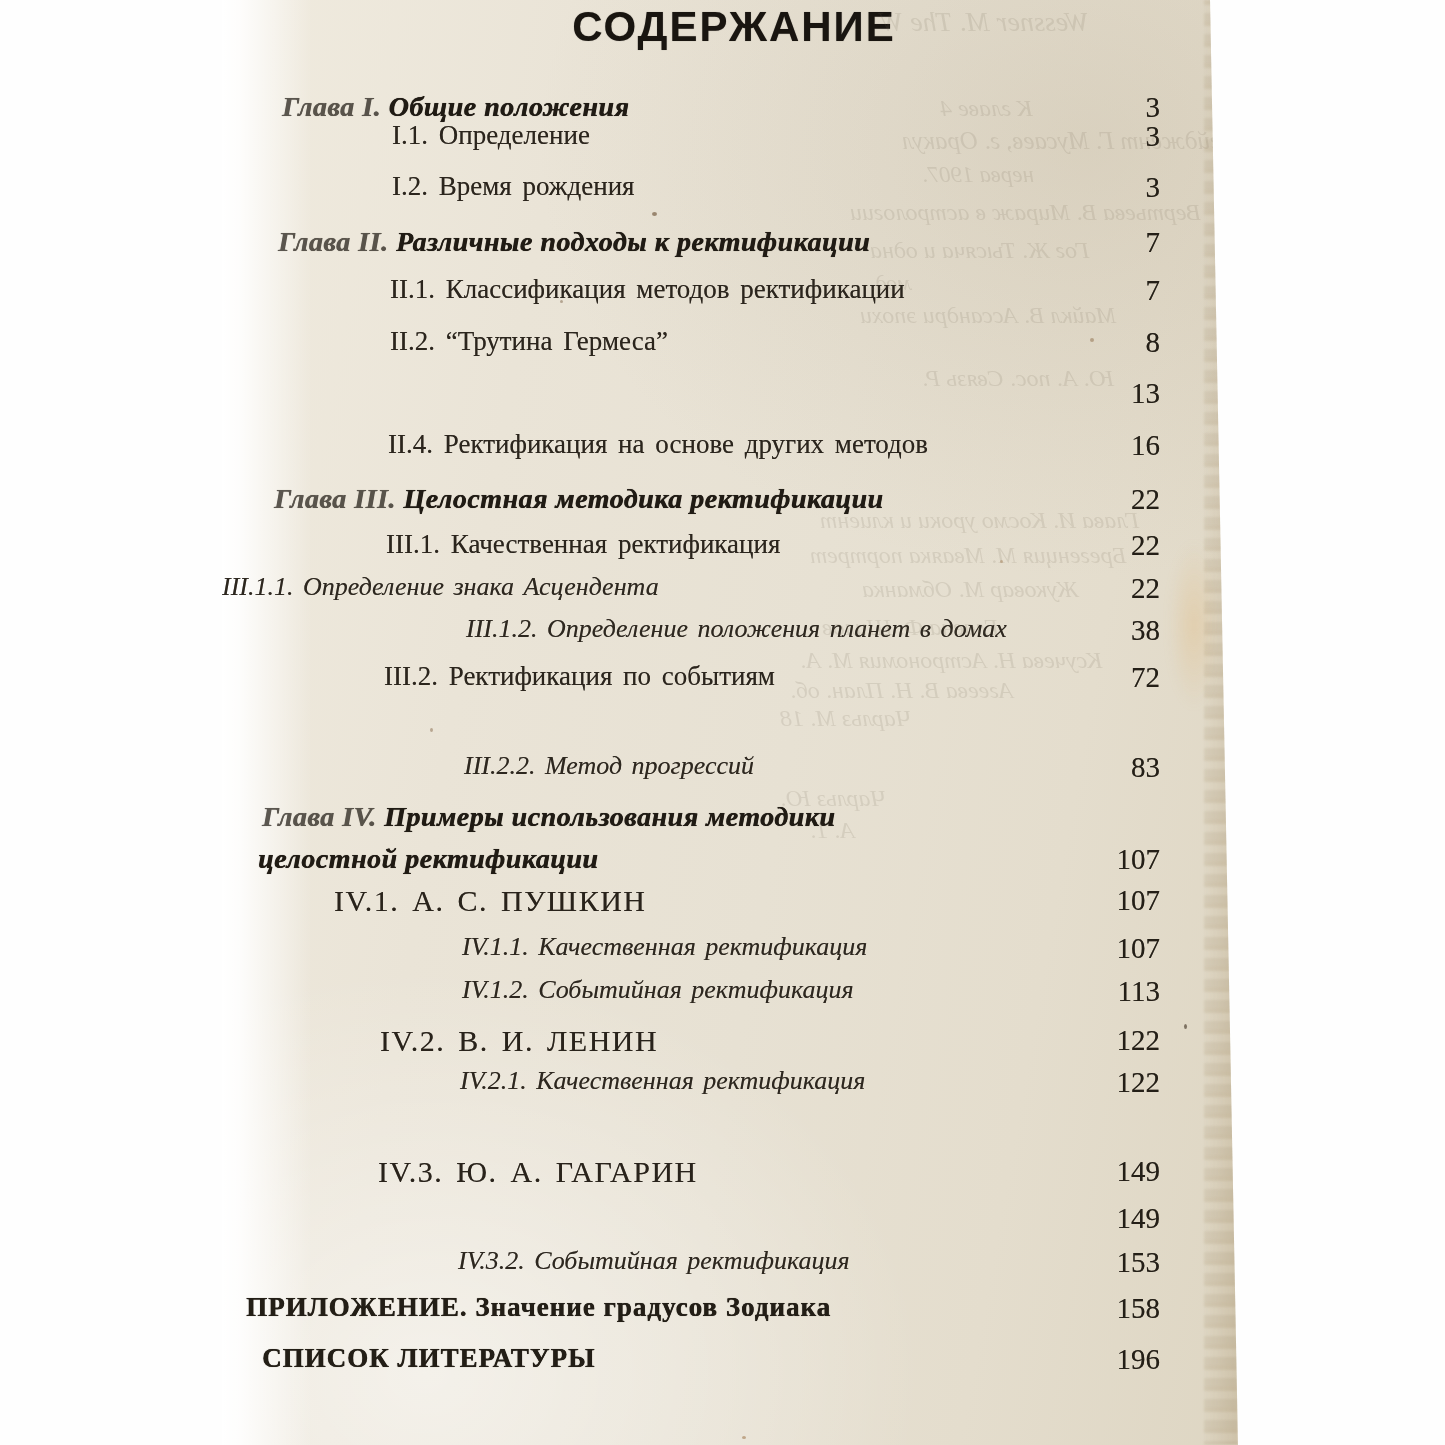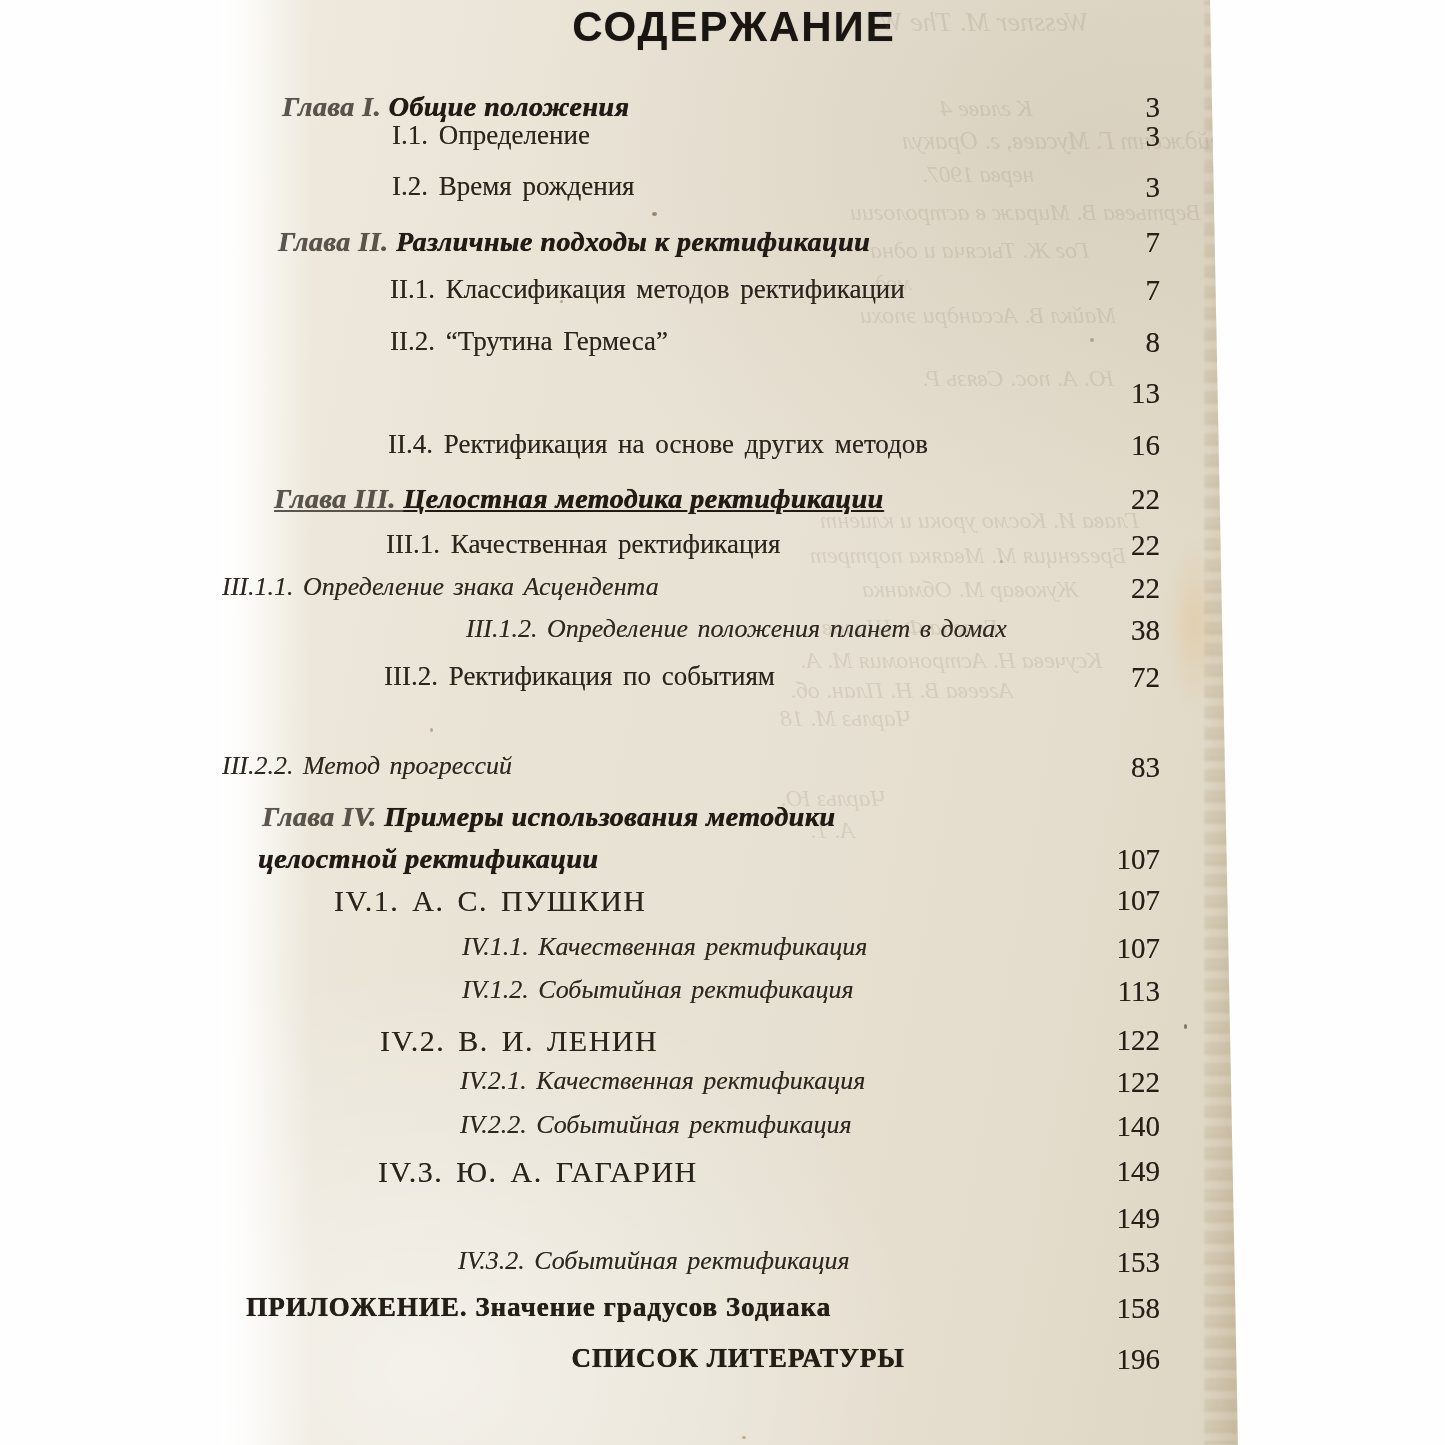--- a/index.html
+++ b/index.html
@@ -101,39 +101,38 @@
       <h1 class="toc-title">СОДЕРЖАНИЕ</h1>
 
     <div class="row lvl-chapter" style="top: 74px; left: 0px; right: 0px; margin-top: 17px;"><span class="lbl" style="margin-left: 60px;"><span class="pre">Глава I. </span><span>Общие положения</span></span><span class="pg">3</span></div>
         <div class="row lvl-l1" style="top: 120px; left: 0px; right: 0px;"><span class="lbl" style="margin-left: 170px;">I.1. Определение</span><span class="pg">3</span></div>
         <div class="row lvl-l1" style="top: 171px; left: 0px; right: 0px;"><span class="lbl" style="margin-left: 170px;">I.2. Время рождения</span><span class="pg">3</span></div>
         <div class="row lvl-chapter" style="top: 226px; left: 0px; right: 0px;"><span class="lbl" style="margin-left: 56px;"><span class="pre">Глава II. </span><span>Различные подходы к ректификации</span></span><span class="pg">7</span></div>
         <div class="row lvl-l1" style="top: 274px; left: 0px; right: 0px;"><span class="lbl" style="margin-left: 168px;">II.1. Классификация методов ректификации</span><span class="pg">7</span></div>
         <div class="row lvl-l1" style="top: 326px; left: 0px; right: 0px;"><span class="lbl" style="margin-left: 168px;">II.2. “Трутина Гермеса”</span><span class="pg">8</span></div>
         <div class="row lvl-l1" style="top: 377px; left: 0px; right: 0px;"><span class="pg">13</span></div>
         <div class="row lvl-l1" style="top: 429px; left: 0px; right: 0px;"><span class="lbl" style="margin-left: 166px;">II.4. Ректификация на основе других методов</span><span class="pg">16</span></div>
-        <div class="row lvl-chapter" style="top: 483px; left: 0px; right: 0px;"><span class="lbl" style="margin-left: 52px; text-decoration: underline;"><span class="pre">Глава III. </span><span>Целостная методика ректификации</span></span><span class="pg">22</span></div>
+        <div class="row lvl-chapter" style="top: 483px; left: 0px; right: 0px;"><span class="lbl" style="margin-left: 52px;"><span class="pre">Глава III. </span><span>Целостная методика ректификации</span></span><span class="pg">22</span></div>
         <div class="row lvl-l1" style="top: 529px; left: 0px; right: 0px;"><span class="lbl" style="margin-left: 164px;">III.1. Качественная ректификация</span><span class="pg">22</span></div>
         <div class="row lvl-l2" style="top: 572px; left: 0px; right: 0px;"><span class="lbl" style="">III.1.1. Определение знака Асцендента</span><span class="pg">22</span></div>
         <div class="row lvl-l2" style="top: 614px; left: 0px; right: 0px;"><span class="lbl" style="margin-left: 244px;">III.1.2. Определение положения планет в домах</span><span class="pg">38</span></div>
         <div class="row lvl-l1" style="top: 661px; left: 0px; right: 0px;"><span class="lbl" style="margin-left: 162px;">III.2. Ректификация по событиям</span><span class="pg">72</span></div>
-        <div class="row lvl-l2" style="top: 751px; left: 0px; right: 0px;"><span class="lbl" style=" font-style: italic;">III.2.2. Метод прогрессий</span><span class="pg">83</span></div>
+        <div class="row lvl-l2" style="top: 751px; left: 0px; right: 0px;"><span class="lbl" style="margin-left: 242px; font-style: italic;">III.2.2. Метод прогрессий</span><span class="pg">83</span></div>
         <div class="row lvl-chapter" style="top: 801px; left: 0px; right: 0px;"><span class="lbl" style="margin-left: 40px;"><span class="pre">Глава IV. </span><span>Примеры использования методики</span></span></div>
         <div class="row lvl-chapter" style="top: 843px; left: 0px; right: 0px;"><span class="lbl" style="margin-left: 36px;">целостной ректификации</span><span class="pg">107</span></div>
         <div class="row lvl-name" style="top: 884px; left: 0px; right: 0px;"><span class="lbl" style="margin-left: 112px;">IV.1. А. С. ПУШКИН</span><span class="pg">107</span></div>
         <div class="row lvl-l2" style="top: 932px; left: 0px; right: 0px;"><span class="lbl" style="margin-left: 240px;">IV.1.1. Качественная ректификация</span><span class="pg">107</span></div>
         <div class="row lvl-l2" style="top: 975px; left: 0px; right: 0px;"><span class="lbl" style="margin-left: 240px;">IV.1.2. Событийная ректификация</span><span class="pg">113</span></div>
         <div class="row lvl-name" style="top: 1024px; left: 0px; right: 0px;"><span class="lbl" style="margin-left: 158px;">IV.2. В. И. ЛЕНИН</span><span class="pg">122</span></div>
         <div class="row lvl-l2" style="top: 1066px; left: 0px; right: 0px;"><span class="lbl" style="margin-left: 238px;">IV.2.1. Качественная ректификация</span><span class="pg">122</span></div>
-        <div class="row lvl-l2" style="top: 1110px; left: 0px; right: 0px;"><span class="lbl" style="margin-left: 238px;">IV.2.2. Событийная ректификация</span><span class="pg">140</span></div>
         <div class="row lvl-name" style="top: 1155px; left: 0px; right: 0px;"><span class="lbl" style="margin-left: 156px;">IV.3. Ю. А. ГАГАРИН</span><span class="pg">149</span></div>
         <div class="row lvl-l2" style="top: 1202px; left: 0px; right: 0px;"><span class="pg">149</span></div>
         <div class="row lvl-l2" style="top: 1246px; left: 0px; right: 0px;"><span class="lbl" style="margin-left: 236px;">IV.3.2. Событийная ректификация</span><span class="pg">153</span></div>
         <div class="row lvl-bold" style="top: 1292px; left: 0px; right: 0px;"><span class="lbl" style="margin-left: 24px;">ПРИЛОЖЕНИЕ. Значение градусов Зодиака</span><span class="pg">158</span></div>
-        <div class="row lvl-bold" style="top: 1343px; left: 16px; right: 0px; text-align: center;"><span class="lbl" style="margin-left: 24px;">СПИСОК ЛИТЕРАТУРЫ</span><span class="pg">196</span></div>
+        <div class="row lvl-bold" style="top: 1343px; left: 16px; right: 0px;"><span class="lbl" style="margin-left: 24px;">СПИСОК ЛИТЕРАТУРЫ</span><span class="pg">196</span></div>
       </div>
   <div class="bleed" style="top: 8px; left: 658px; font-size: 28px;">Wessner M. The W</div>
       <div class="bleed" style="top: 96px; left: 718px; font-size: 24px;">К главе 4</div>
       <div class="bleed" style="top: 128px; left: 680px; font-size: 25px;">Бейджент Г. Мусаев, г. Оракул</div>
       <div class="bleed" style="top: 163px; left: 700px; font-size: 23px;">нерва 1907.</div>
       <div class="bleed" style="top: 200px; left: 628px; font-size: 24px;">Вертьева В. Мираж в астрологии</div>
       <div class="bleed" style="top: 238px; left: 648px; font-size: 24px;">Гог Ж. Тысяча и одна</div>
       <div class="bleed" style="top: 272px; left: 648px; font-size: 22px;">мод.</div>
       <div class="bleed" style="top: 303px; left: 638px; font-size: 24px;">Майкл В. Ассандри эпохи</div>
       <div class="bleed" style="top: 366px; left: 700px; font-size: 24px;">Ю. А. пос. Связь Р.</div>

